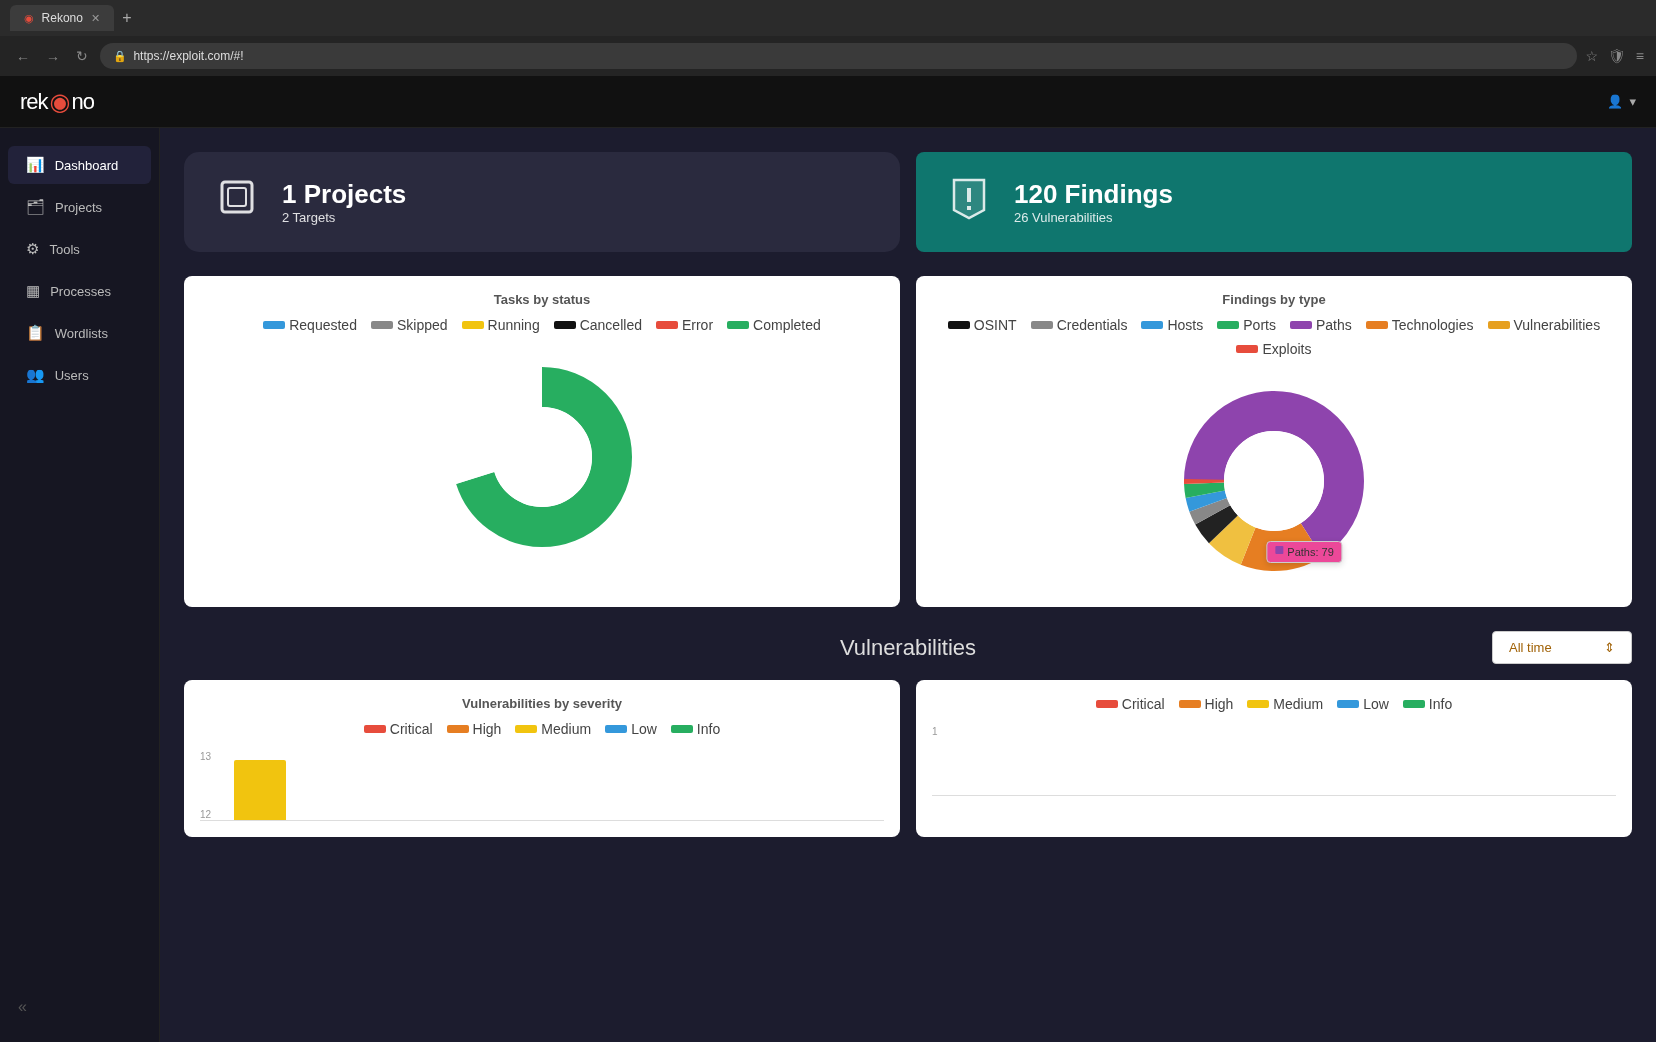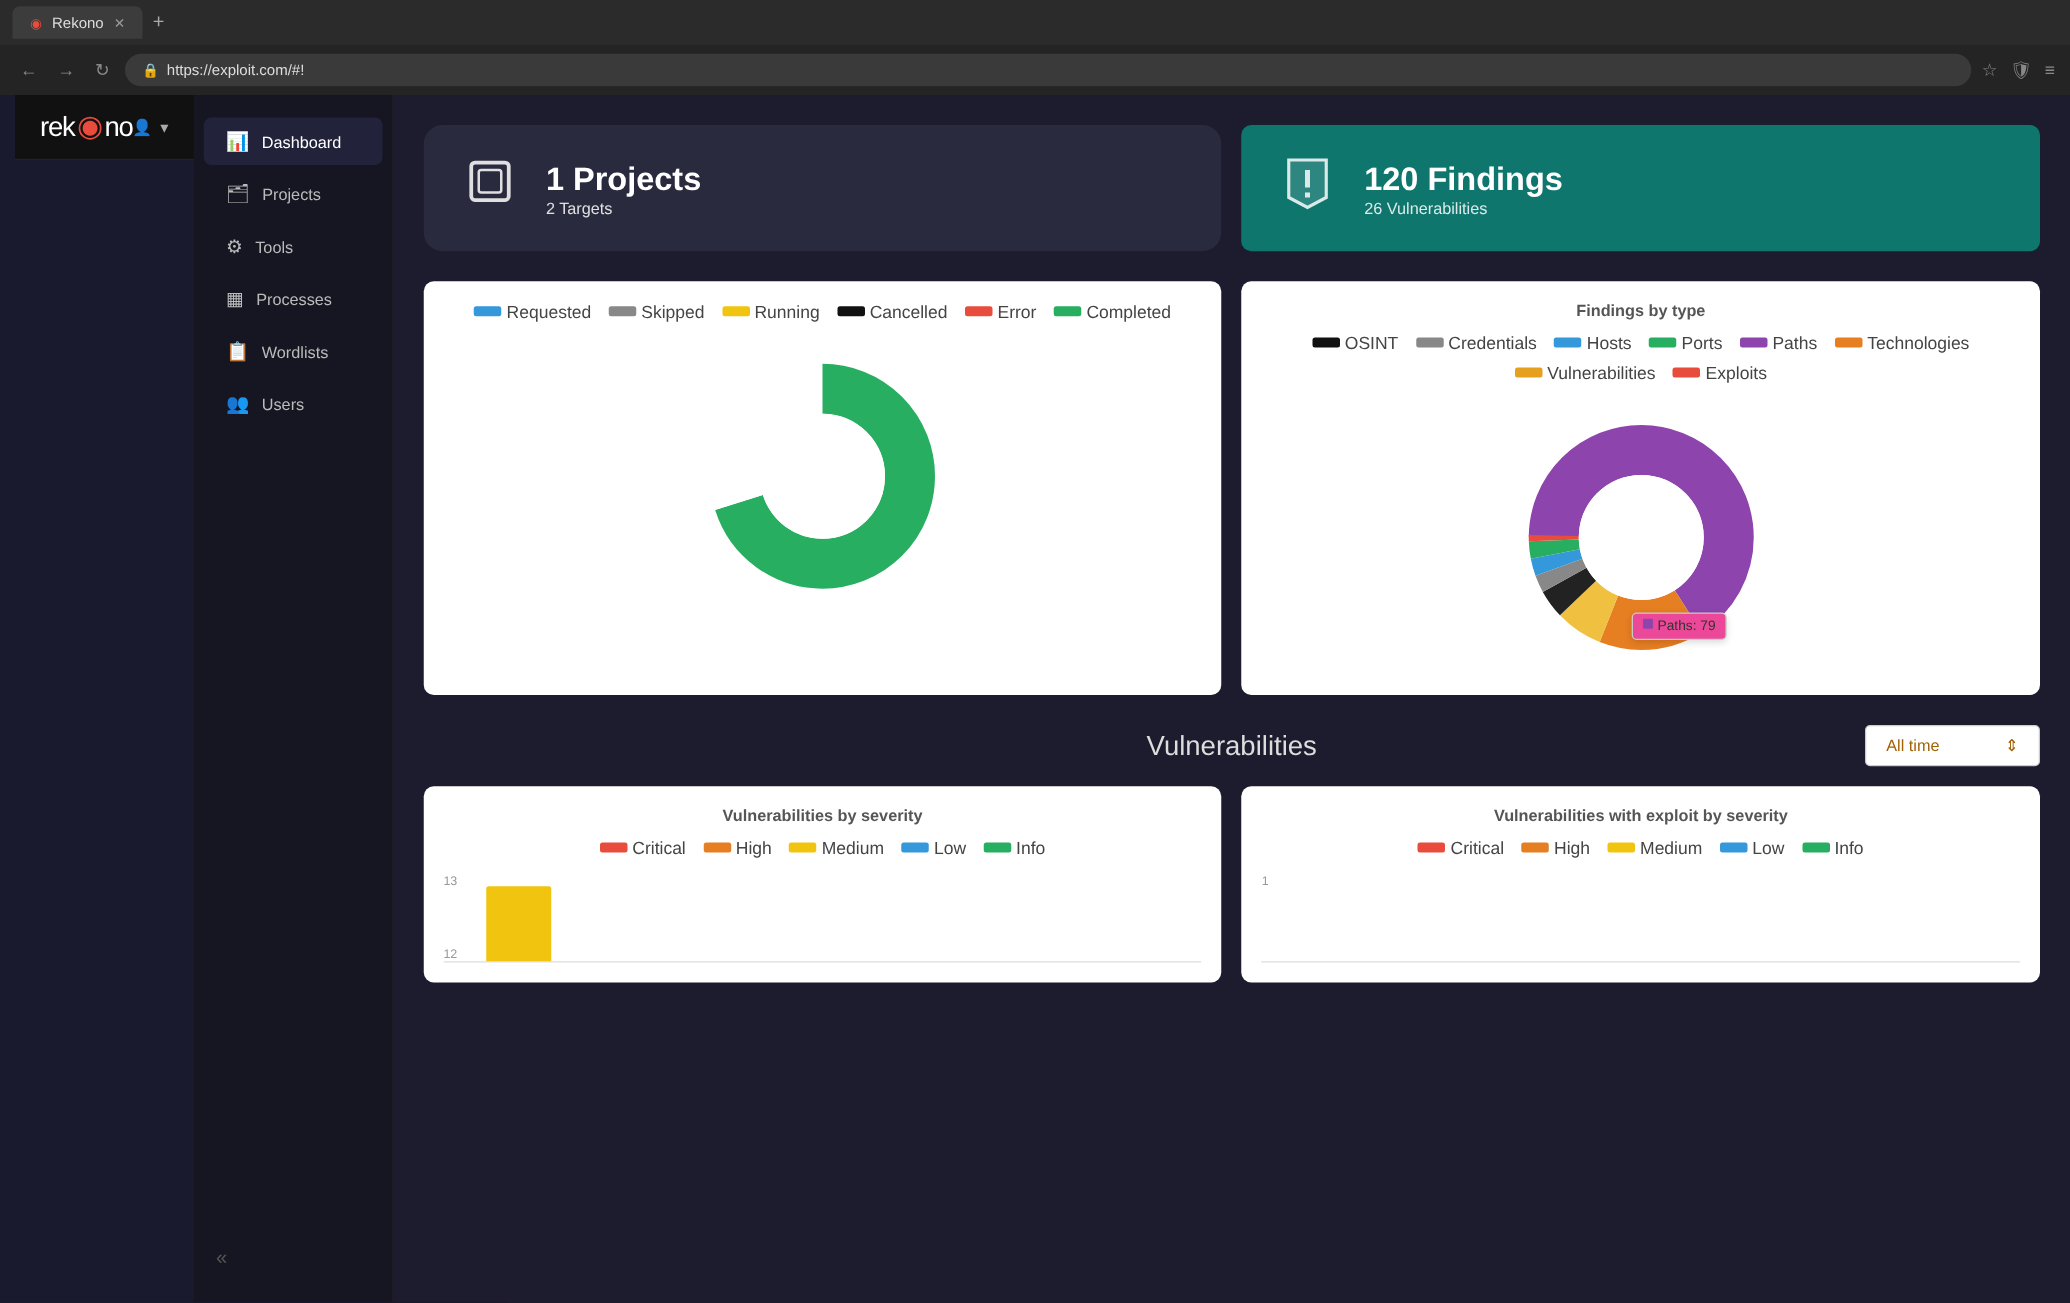--- a/index.html
+++ b/index.html
@@ -10,21 +10,21 @@
     .browser-tab { background: #3c3c3c; border-radius: 6px 6px 0 0; padding: 6px 14px; display: flex; align-items: center; gap: 8px; font-size: 12px; color: #ddd; }
     .browser-tab .close-x { color: #999; font-size: 11px; cursor: pointer; }
     .browser-new-tab { color: #aaa; font-size: 16px; cursor: pointer; }
     .browser-nav { background: #242424; height: 40px; display: flex; align-items: center; padding: 0 12px; gap: 8px; }
     .nav-btn { background: none; border: none; color: #888; cursor: pointer; font-size: 14px; padding: 4px; }
     .url-bar { flex: 1; background: #3a3a3a; border: none; border-radius: 20px; padding: 6px 14px; color: #ddd; font-size: 12px; display: flex; align-items: center; gap: 6px; }
     .url-text { color: #ddd; font-size: 12px; }
     .nav-icons { display: flex; gap: 10px; color: #888; font-size: 14px; }
 
     
-    .app { display: flex; flex-direction: row; height: calc(1042px - 76px); margin-left: 12px; }
+    .app { display: flex; flex-direction: column; height: calc(1042px - 76px); }
     .topbar { background: #111; height: 52px; display: flex; align-items: center; padding: 0 20px; justify-content: space-between; border-bottom: 1px solid #222; }
     .logo { display: flex; align-items: center; gap: 2px; font-size: 22px; font-weight: 300; color: #fff; letter-spacing: -1px; }
     .logo-dot { color: #e74c3c; font-size: 24px; }
     .topbar-right { display: flex; align-items: center; gap: 6px; color: #aaa; cursor: pointer; }
 
     .main-layout { display: flex; flex: 1; overflow: hidden; }
 
     
     .sidebar { background: #161622; width: 160px; min-width: 160px; padding: 16px 0; display: flex; flex-direction: column; border-right: 1px solid #222; }
     .sidebar-item { display: flex; align-items: center; gap: 10px; padding: 10px 18px; cursor: pointer; color: #bbb; font-size: 13px; border-radius: 6px; margin: 2px 8px; }
@@ -168,20 +168,21 @@
           <div class="stat-card-text">
             <div class="stat-card-main">120 Findings</div>
             <div class="stat-card-sub">26 Vulnerabilities</div>
           </div>
         </div>
       </div>
 
       <div class="charts-row">
 
         <div class="chart-card">
+          <div class="chart-title">Tasks by status</div>
           <div class="legend">
             <div class="legend-item">
               <span class="legend-dot" style="background:#3498db;"></span>
               <span>Requested</span>
             </div>
             <div class="legend-item">
               <span class="legend-dot" style="background:#888;"></span>
               <span>Skipped</span>
             </div>
             <div class="legend-item">
@@ -319,21 +320,20 @@
           <div style="display:flex; gap:0; height:70px; align-items:flex-end; padding: 0 10px; border-bottom: 1px solid #ddd; position:relative;">
             <div style="position:absolute; left:0; top:0; font-size:10px; color:#999; right:0; display:flex; flex-direction:column; justify-content:space-between; height:100%; pointer-events:none;">
               <span>13</span>
               <span>12</span>
             </div>
             <div style="margin-left:24px; width:52px; background:#f1c40f; height:60px; border-radius:2px 2px 0 0;"></div>
           </div>
         </div>
 
         <div class="vuln-chart-card">
-          <div class="chart-title">Vulnerabilities with exploit by severity</div>
           <div class="legend">
             <div class="legend-item">
               <span class="legend-dot" style="background:#e74c3c;"></span>
               <span>Critical</span>
             </div>
             <div class="legend-item">
               <span class="legend-dot" style="background:#e67e22;"></span>
               <span>High</span>
             </div>
             <div class="legend-item">

